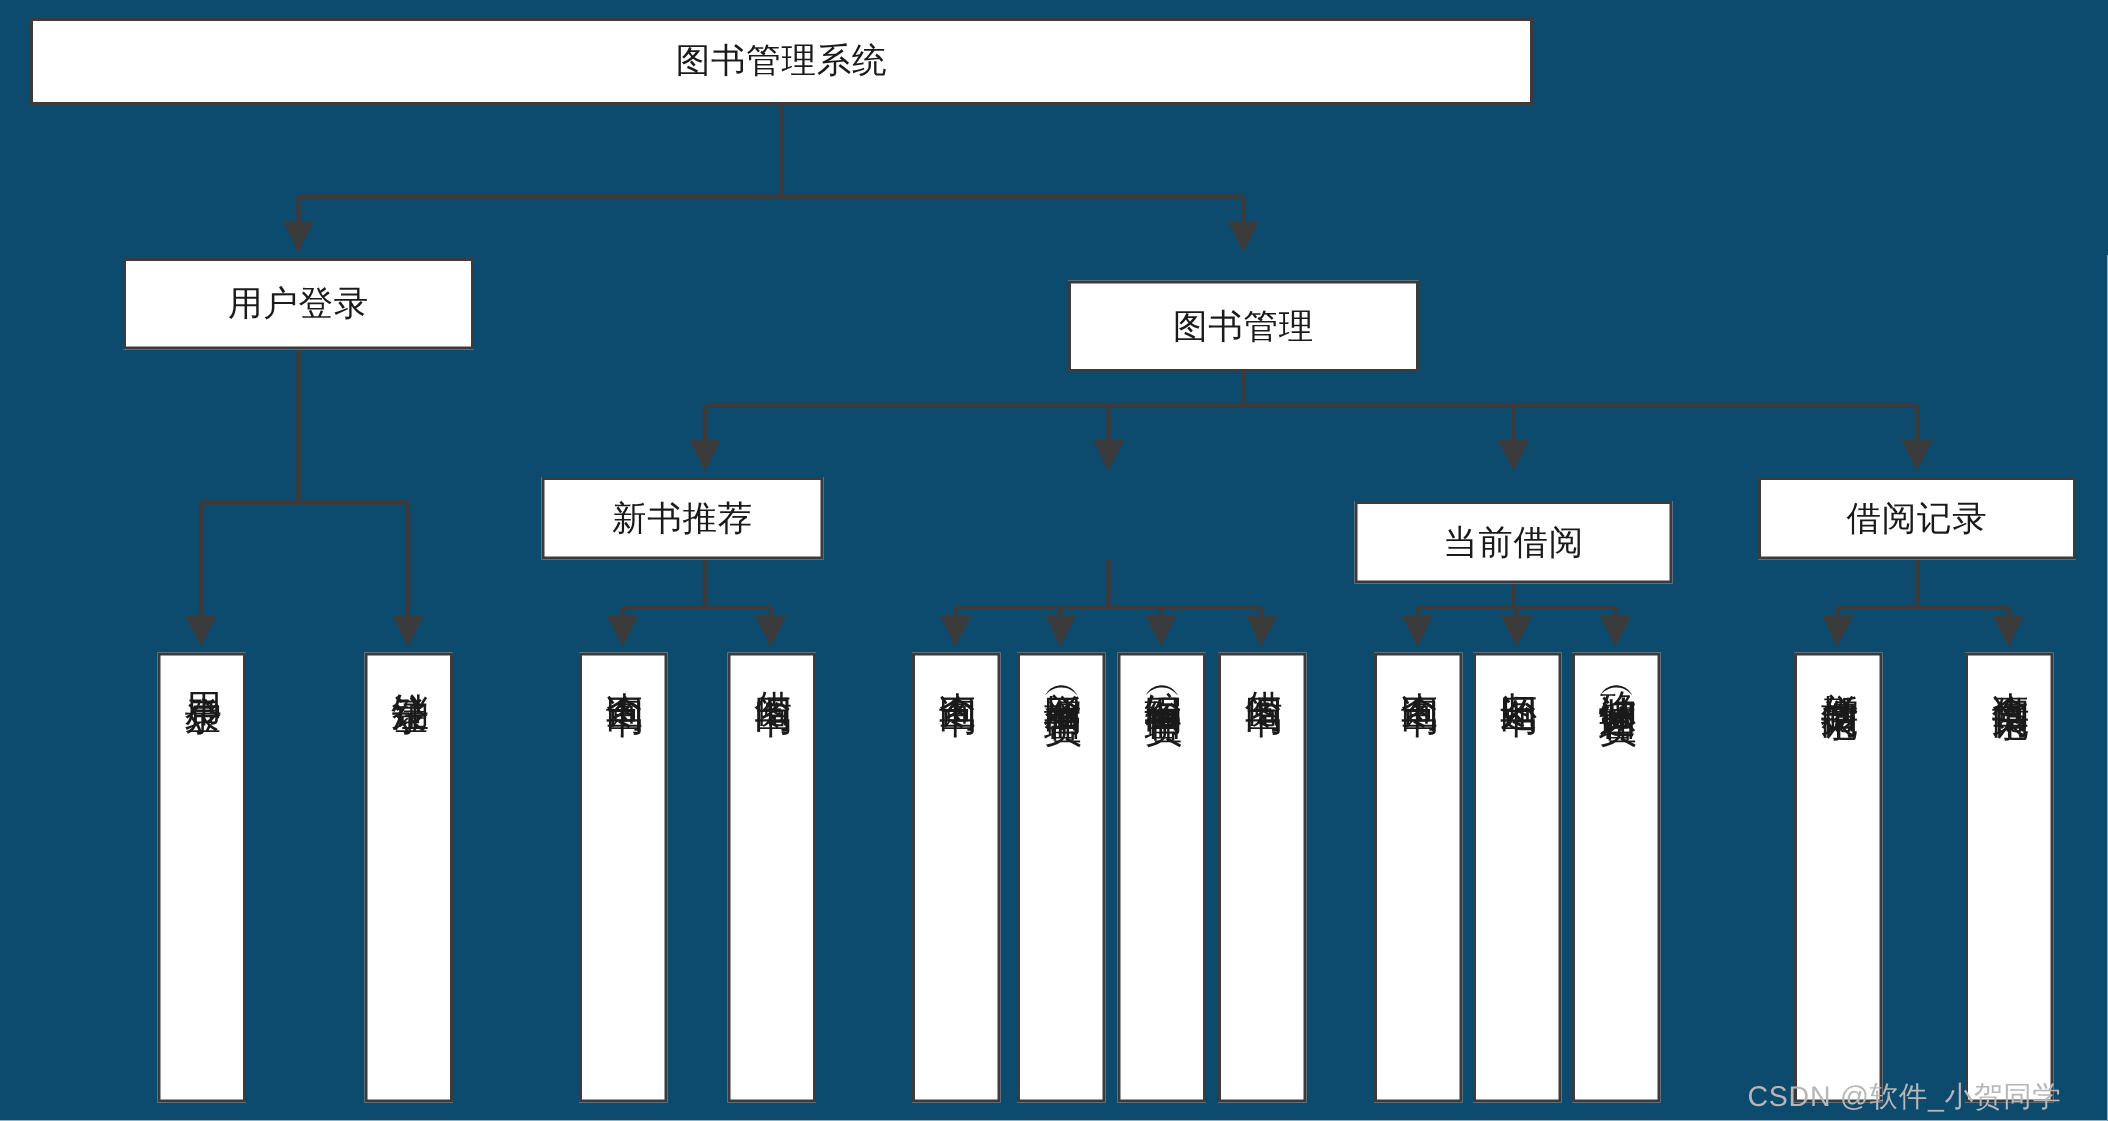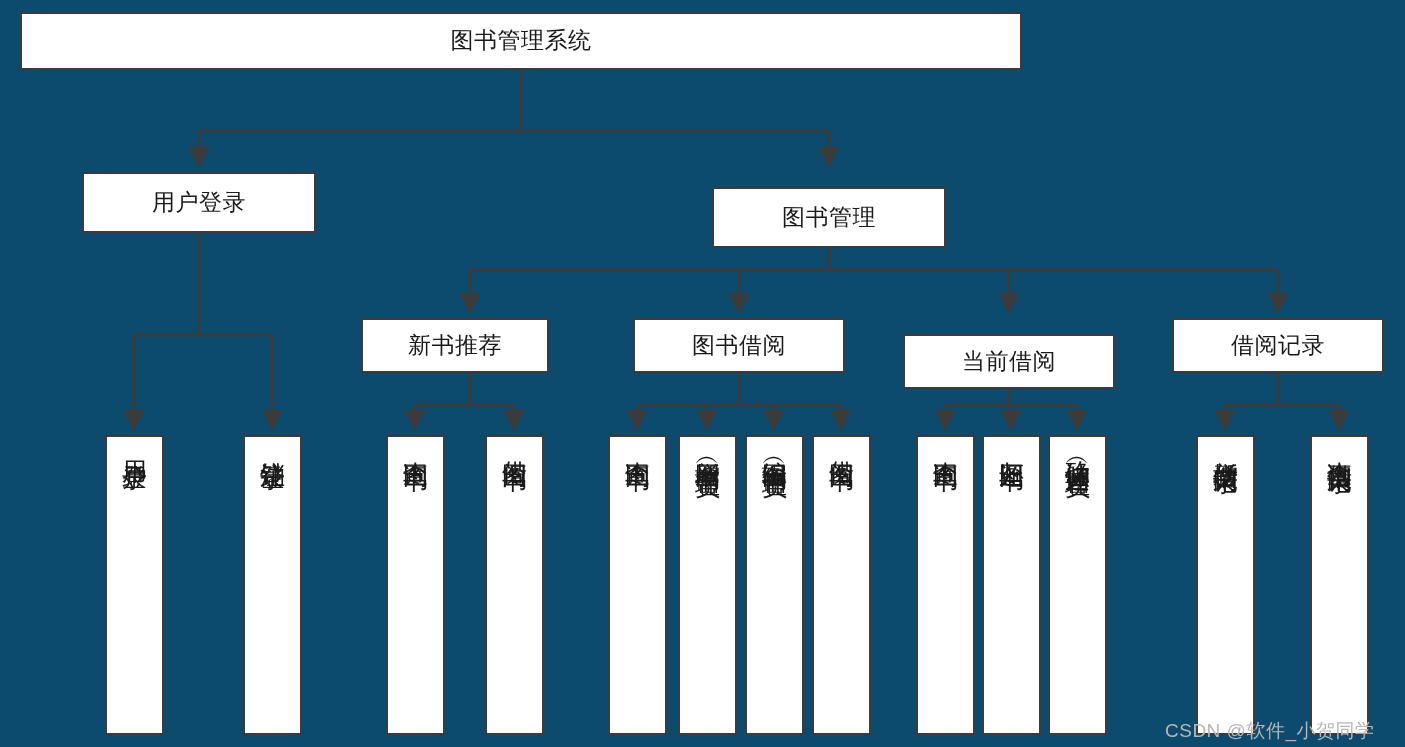--- a/index.html
+++ b/index.html
@@ -139,23 +139,20 @@
   <div class="node horiz" style="left:82px; top:172px; width:234px; height:61px;">
     <span class="node-label">用户登录</span>
   </div>
   <div class="node horiz" style="left:712px; top:175px; width:234px; height:61px;margin-top:12px;">
     <span class="node-label">图书管理</span>
   </div>
 
   <div class="node horiz" style="left:361px; top:318px; width:188px; height:55px;">
     <span class="node-label">新书推荐</span>
   </div>
-  <div class="node horiz" style="left:633px; top:318px; width:212px; height:55px;">
-    <span class="node-label">图书借阅</span>
-  </div>
   <div class="node horiz" style="left:903px; top:334px; width:212px; height:55px;">
     <span class="node-label">当前借阅</span>
   </div>
   <div class="node horiz" style="left:1172px; top:318px; width:212px; height:55px;">
     <span class="node-label">借阅记录</span>
   </div>
 
   <div class="node vert" style="left:105px; top:435px; width:59px; height:300px;">
     <span class="node-label">用户登录</span>
   </div>

